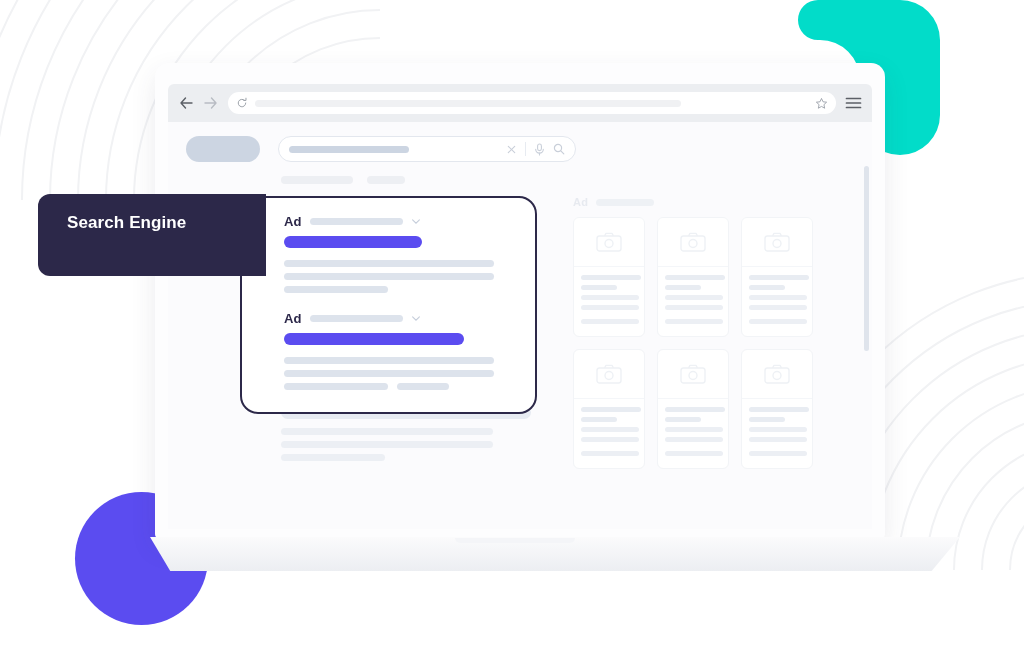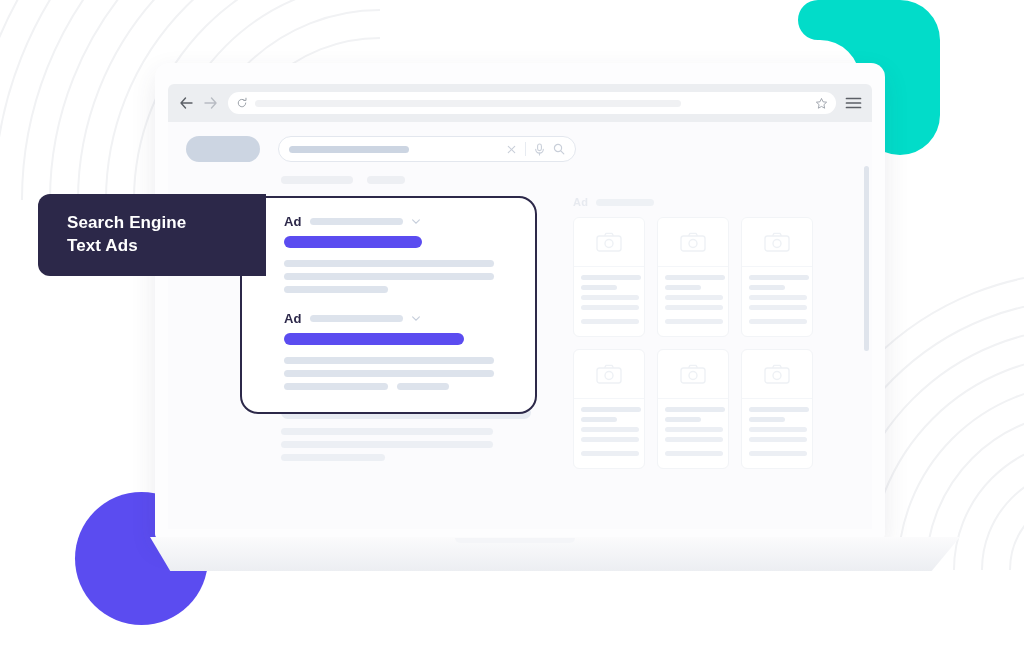--- a/index.html
+++ b/index.html
@@ -565,16 +565,15 @@
       <div class="ad-desc" style="width:210px"></div>
       <div class="ad-desc-row">
         <div class="ad-desc" style="width:104px"></div>
         <div class="ad-desc" style="width:52px"></div>
       </div>
     </div>
   </div>
 
   <div class="badge">
     <div>Search Engine</div>
-    <div>Text Ads</div>
   </div>
 
 </div>
 
 </body></html>

